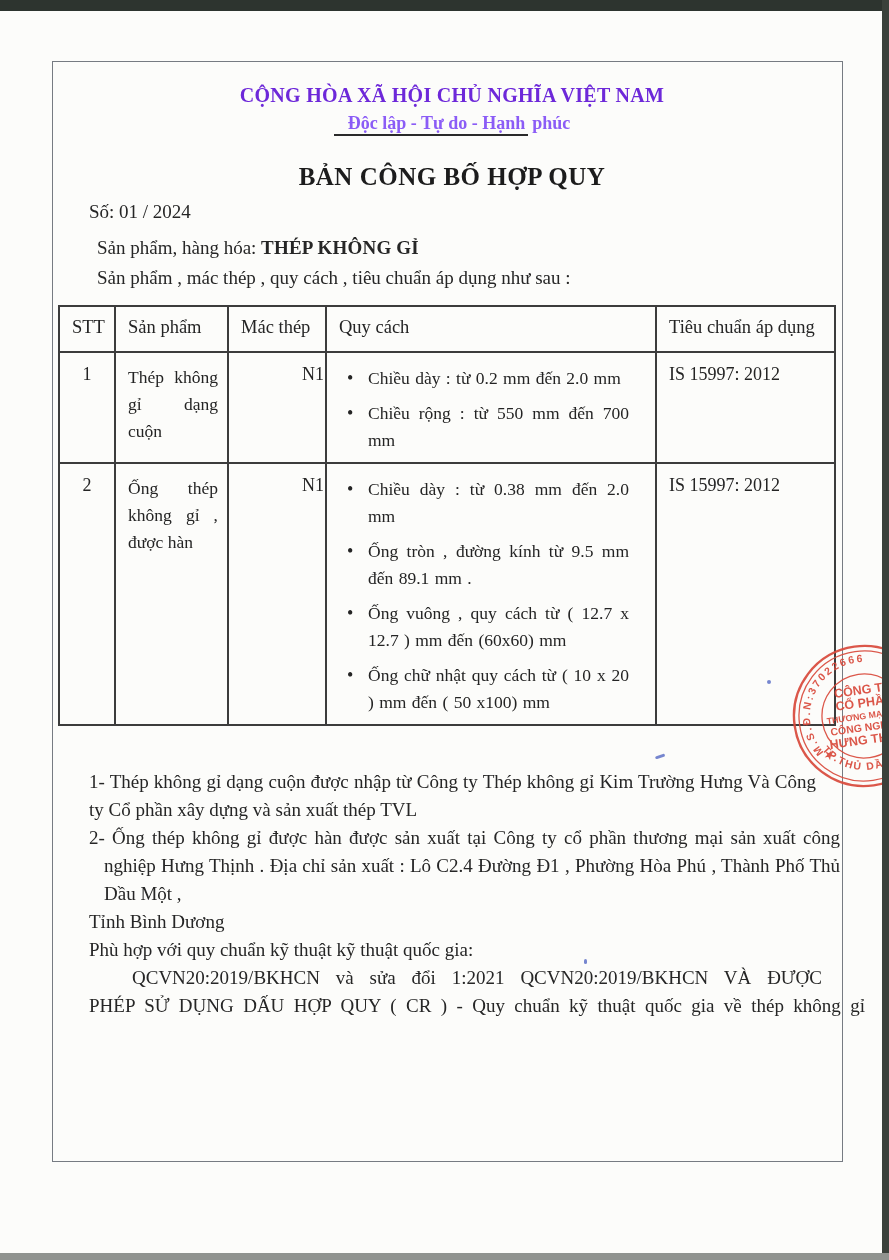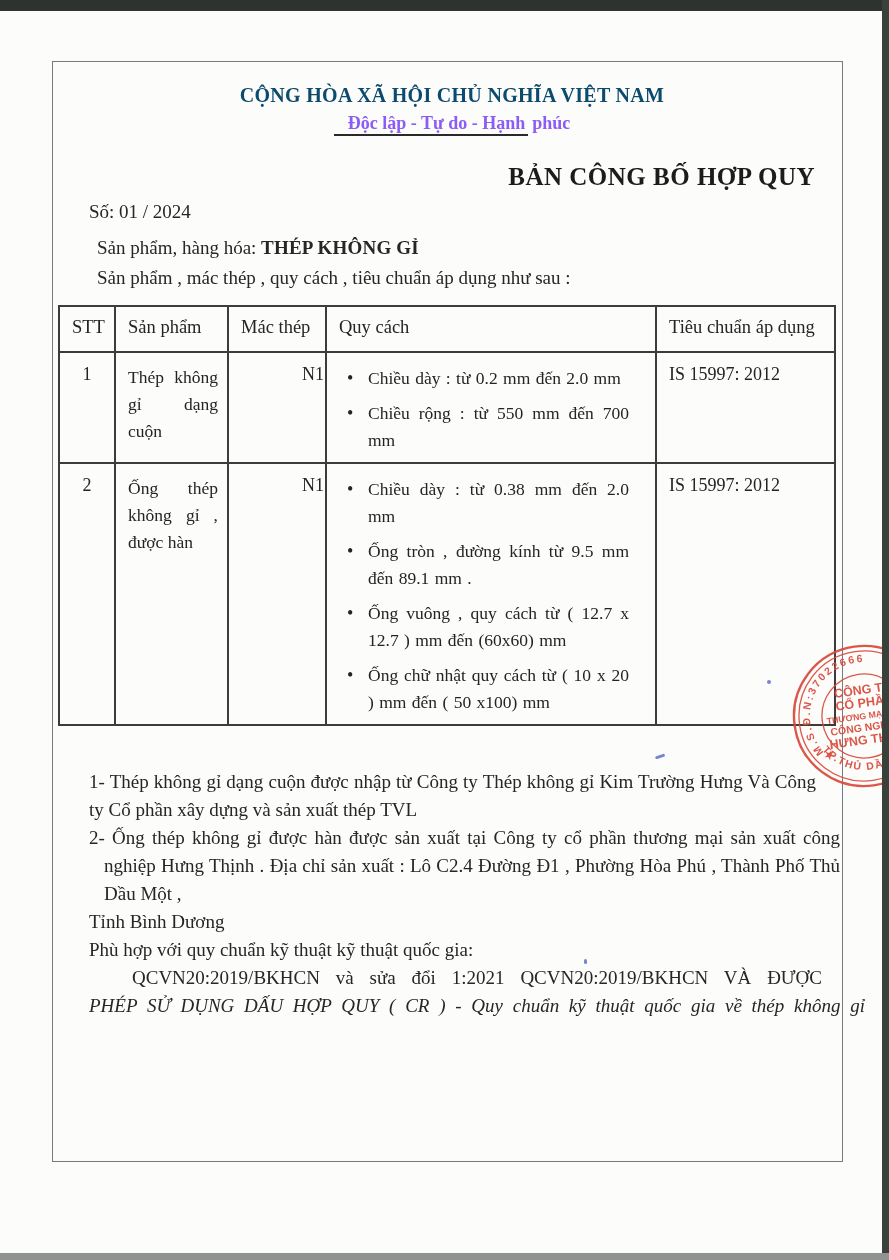--- a/index.html
+++ b/index.html
@@ -20,26 +20,26 @@
 
   
   .frame{
     position:absolute;left:52px;top:61px;width:791px;height:1101px;
     border:1.5px solid #767b82;
     box-sizing:border-box;
     z-index:1;
   }
   .content{padding:9px 27px 0 36px;}
 
-  .motto1{margin:11px 0 0 0;text-align:center;font-weight:bold;font-size:20px;line-height:26px;letter-spacing:.3px;color:#0c4a6e;}
+  .motto1{margin:11px 0 0 0;text-align:center;font-weight:bold;font-size:20px;line-height:26px;letter-spacing:.3px;color:#6d28d9;}
   .motto2{margin:3px 0 0 0;text-align:center;font-weight:bold;font-size:18px;line-height:24px;color:#8b5cf6;}
   .motto2 .u{border-bottom:2px solid #2a2a2a;padding:0 3px 1px 14px;}
   .motto2 .tail{padding-left:4px;}
 
-  .doc-title{margin:27px 0 0 0;text-align:right;font-weight:bold;font-size:25px;line-height:30px;letter-spacing:.5px;color:#1c1c1c;}
+  .doc-title{margin:27px 0 0 0;text-align:center;font-weight:bold;font-size:25px;line-height:30px;letter-spacing:.5px;color:#1c1c1c;}
   .doc-no{margin:7px 0 0 0;text-align:left;font-size:19px;line-height:26px;}
 
   .para{margin-top:9px;}
   .para p{margin:0;font-size:19px;line-height:29px;}
   .address{text-align:justify;width:727px;}
   .indent{margin-top:8px;}
   .indent p{margin:0;font-size:19px;line-height:29.5px;padding-left:8px;}
   .product b{font-weight:bold;letter-spacing:.2px;}
 
   
@@ -67,21 +67,21 @@
     line-height:27px;text-align:justify;word-spacing:1px;
   }
   ul.qclist li::before{content:"•";position:absolute;left:4px;top:0;font-size:18px;}
 
   
   .notes{margin-top:42px;width:727px;}
   .notes p{margin:0;font-size:19px;line-height:28px;}
   .note1{text-align:justify;margin-bottom:4px;}
   .note2{text-align:justify;width:751px;padding-left:15px;text-indent:-15px;box-sizing:border-box;}
   .qcvn1{padding-left:43px;width:733px;text-align:justify;text-align-last:justify;box-sizing:border-box;}
-  .qcvn2{margin-left:-27px;width:776px;text-align:justify;text-align-last:justify;font-style:italic;}
+  .qcvn2{margin-left:-27px;width:776px;text-align:justify;text-align-last:justify;}
 
   
   .stamp{position:absolute;left:764px;top:616px;width:200px;height:200px;z-index:3;opacity:.92;}
   .stamp text{fill:#d94a3c;font-family:"Liberation Sans",sans-serif;font-weight:bold;}
   .stamp circle{fill:none;stroke:#d94a3c;}
 
   
   .speck{position:absolute;background:#4a5fc0;opacity:.75;z-index:3;border-radius:2px;}
   .sp1{left:767px;top:680px;width:4px;height:4px;}
   .sp2{left:655px;top:755px;width:10px;height:2.5px;transform:rotate(-18deg);}

